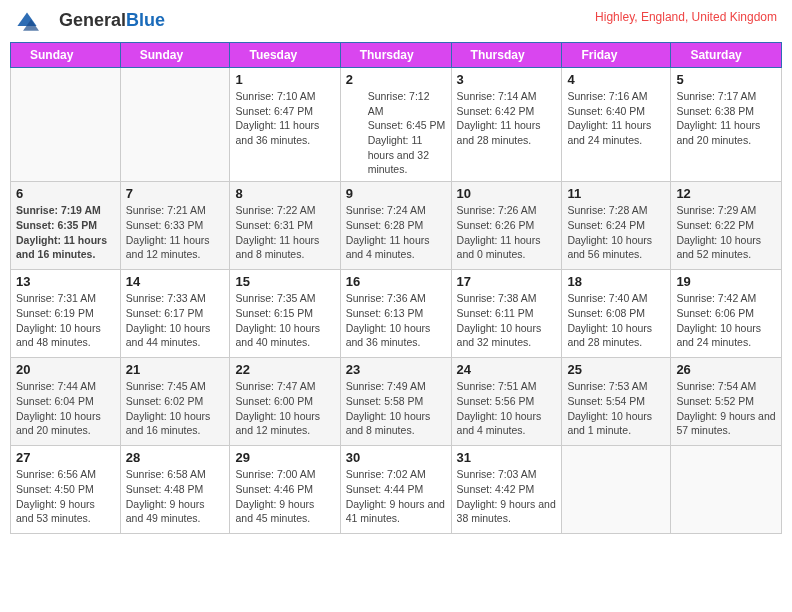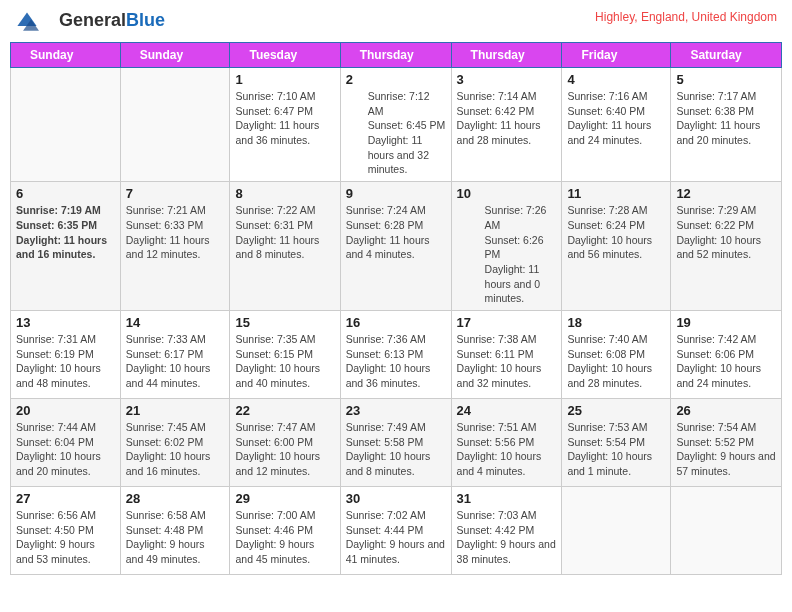--- a/index.html
+++ b/index.html
@@ -177,21 +177,21 @@
 Daylight: 11 hours and 8 minutes.</div>
         </td>
         <td>
           <div class="day-number">9</div>
           <div class="day-info" style="white-space: pre-line;">Sunrise: 7:24 AM
 Sunset: 6:28 PM
 Daylight: 11 hours and 4 minutes.</div>
         </td>
         <td>
           <div class="day-number">10</div>
-          <div class="day-info" style="white-space: pre-line; margin-left: 28px;">Sunrise: 7:26 AM
+          <div class="day-info" style="white-space: pre-line;">Sunrise: 7:26 AM
 Sunset: 6:26 PM
 Daylight: 11 hours and 0 minutes.</div>
         </td>
         <td>
           <div class="day-number">11</div>
           <div class="day-info" style="white-space: pre-line;">Sunrise: 7:28 AM
 Sunset: 6:24 PM
 Daylight: 10 hours and 56 minutes.</div>
         </td>
         <td>

